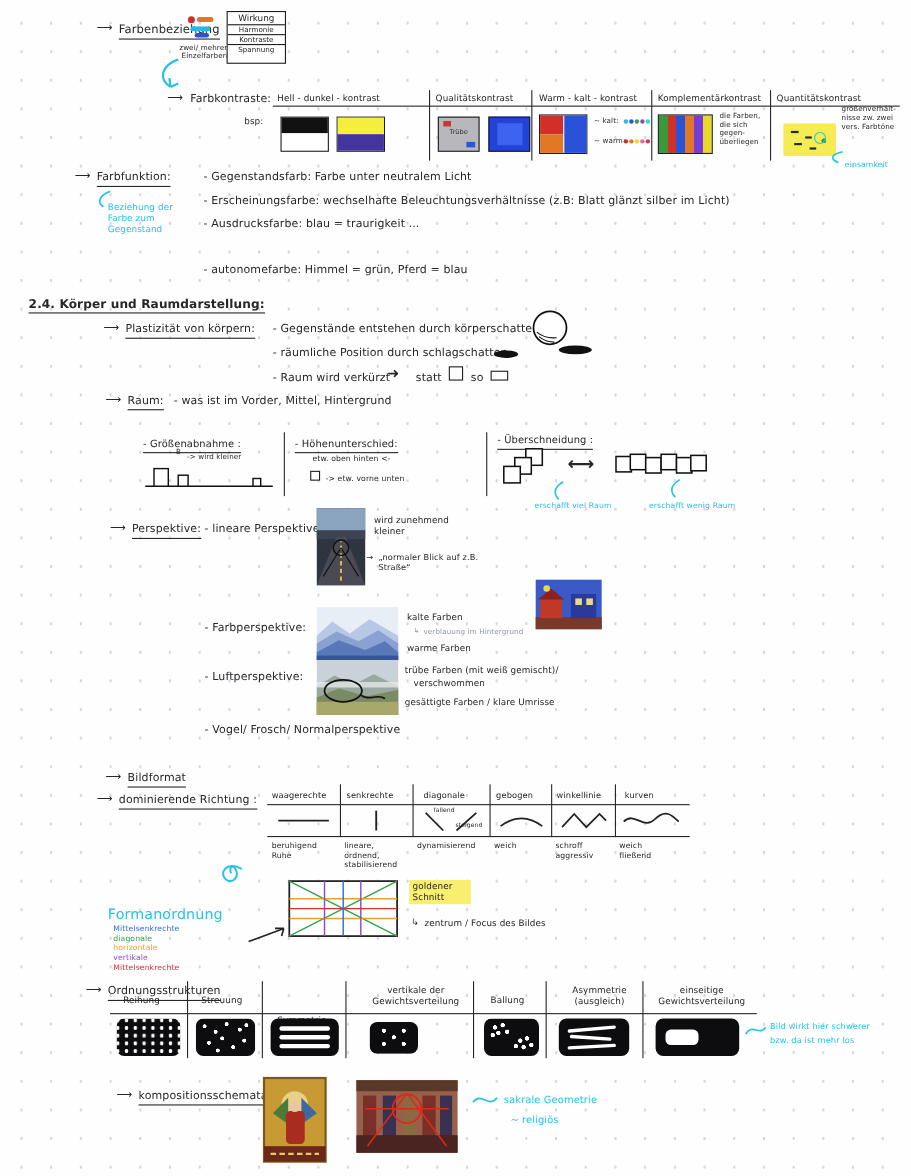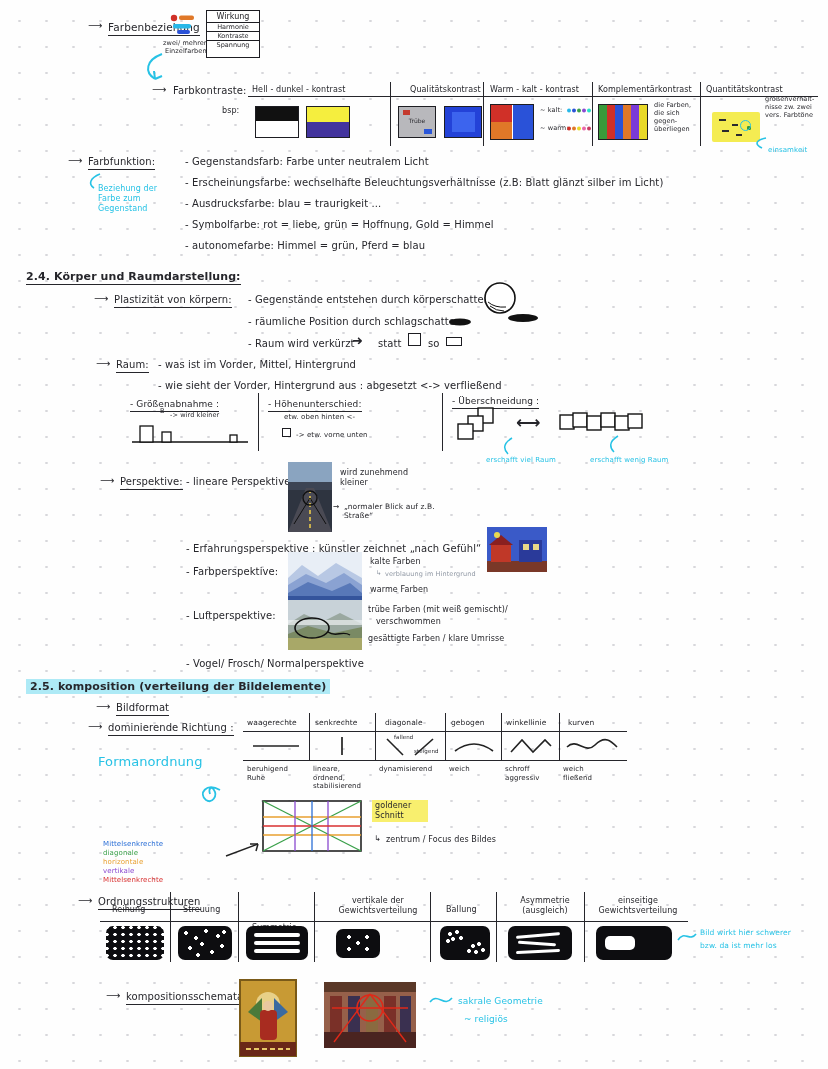--- a/index.html
+++ b/index.html
@@ -95,21 +95,21 @@
 
   <span class="t s8" style="left:252px;top:85px">Hell - dunkel - kontrast</span>
   <div class="bx" style="left:255px;top:106px;width:44px;height:32px">
     <div style="height:45%;background:#111"></div>
   </div>
   <div class="bx" style="left:306px;top:106px;width:44px;height:32px">
     <div style="height:50%;background:#f5ee3e"></div>
     <div style="height:50%;background:#43349e"></div>
   </div>
 
-  <span class="t s8" style="left:410px;top:85px">Qualitätskontrast</span>
+  <span class="t s8" style="left:396px;top:85px">Qualitätskontrast</span>
   <div class="bx" style="left:398px;top:106px;width:38px;height:32px;background:#b8b8bc">
     <div style="position:absolute;left:4px;top:3px;width:7px;height:5px;background:#c43a2e"></div>
     <div style="position:absolute;right:3px;bottom:3px;width:8px;height:5px;background:#2a56d8"></div>
     <span style="position:absolute;left:0;right:0;top:10px;text-align:center;font-size:6px;color:#2e2e33">Trübe</span>
   </div>
   <div class="bx" style="left:444px;top:106px;width:38px;height:32px;background:#2342d8">
     <div style="position:absolute;left:7px;top:5px;width:23px;height:20px;background:#3c64ee"></div>
   </div>
 
   <span class="t s8" style="left:490px;top:85px">Warm - kalt - kontrast</span>
@@ -146,21 +146,20 @@
   <svg class="d" style="left:752px;top:136px" width="16" height="14">
     <path d="M14,2 C4,4 2,8 10,12" stroke="#27c2e5" stroke-width="1.6" fill="none"></path>
   </svg>
   <span class="t s7 c" style="left:768px;top:146px">einsamkeit</span>
 
   <span class="t" style="left:68px;top:155px">⟶</span>
   <span class="t u" style="left:88px;top:156px">Farbfunktion:</span>
   <span class="t" style="left:185px;top:156px">- Gegenstandsfarb: Farbe unter neutralem Licht</span>
   <span class="t" style="left:185px;top:177px">- Erscheinungsfarbe: wechselhafte Beleuchtungsverhältnisse (z.B: Blatt glänzt silber im Licht)</span>
   <span class="t" style="left:185px;top:198px">- Ausdrucksfarbe: blau = traurigkeit ...</span>
-  <span class="t" style="left:185px;top:219px">- Symbolfarbe: rot = liebe, grün = Hoffnung, Gold = Himmel</span>
   <span class="t" style="left:185px;top:240px">- autonomefarbe: Himmel = grün, Pferd = blau</span>
   <svg class="d" style="left:86px;top:172px" width="16" height="18">
     <path d="M14,2 C4,6 2,12 8,16" stroke="#27c2e5" stroke-width="1.6" fill="none"></path>
   </svg>
   <span class="t s8 c w" style="left:98px;top:184px;width:62px">Beziehung der Farbe zum Gegenstand</span>
 
   <span class="t s11 b u" style="left:26px;top:270px">2.4. Körper und Raumdarstellung:</span>
 
   <span class="t" style="left:94px;top:293px">⟶</span>
   <span class="t u" style="left:114px;top:294px">Plastizität von körpern:</span>
@@ -177,21 +176,20 @@
   <span class="t" style="left:248px;top:338px">- Raum wird verkürzt</span>
   <span class="t s13" style="left:352px;top:333px">➜</span>
   <span class="t" style="left:378px;top:338px">statt</span>
   <div class="bx" style="left:408px;top:333px;width:13px;height:13px"></div>
   <span class="t" style="left:428px;top:338px">so</span>
   <div class="bx" style="left:446px;top:337px;width:16px;height:9px"></div>
 
   <span class="t" style="left:96px;top:358px">⟶</span>
   <span class="t u" style="left:116px;top:359px">Raum:</span>
   <span class="t" style="left:158px;top:359px">- was ist im Vorder, Mittel, Hintergrund</span>
-  <span class="t" style="left:158px;top:380px">- wie sieht der Vorder, Hintergrund aus : abgesetzt &lt;-&gt; verfließend</span>
 
   <span class="t s9 u" style="left:130px;top:399px">- Größenabnahme :</span>
   <div class="vl" style="left:258px;top:393px;height:58px"></div>
   <span class="t s9 u" style="left:268px;top:399px">- Höhenunterschied:</span>
   <div class="vl" style="left:442px;top:393px;height:58px"></div>
   <span class="t s9 u" style="left:452px;top:396px">- Überschneidung :</span>
 
   <svg class="d" style="left:128px;top:408px" width="124" height="42">
     <line x1="4" y1="34" x2="120" y2="34" stroke="#111" stroke-width="1.3"></line>
     <rect x="12" y="18" width="13" height="16" fill="#fff" stroke="#111" stroke-width="1.3"></rect>
@@ -238,21 +236,20 @@
     <polygon points="0,70 44,70 26,26 18,26" fill="#4a4a54"></polygon>
     <line x1="22" y1="66" x2="22" y2="30" stroke="#e8c84a" stroke-width="1.6" stroke-dasharray="4 3"></line>
     <circle cx="22" cy="36" r="7" fill="none" stroke="#111" stroke-width="1.4"></circle>
     <line x1="6" y1="62" x2="22" y2="36" stroke="#111" stroke-width="1"></line>
     <line x1="38" y1="62" x2="22" y2="36" stroke="#111" stroke-width="1"></line>
   </svg>
   <span class="t s8 w" style="left:340px;top:468px;width:72px">wird zunehmend kleiner</span>
   <span class="t s75" style="left:333px;top:502px">→</span>
   <span class="t s75 w" style="left:344px;top:502px;width:92px">„normaler Blick auf z.B. Straße“</span>
 
-  <span class="t" style="left:186px;top:543px">- Erfahrungsperspektive : künstler zeichnet „nach Gefühl“</span>
   <svg class="d" style="left:487px;top:527px" width="60" height="45">
     <rect x="0" y="0" width="60" height="45" fill="#3a5ac8"></rect>
     <rect x="0" y="34" width="60" height="11" fill="#7a3828"></rect>
     <rect x="4" y="18" width="20" height="17" fill="#c03828"></rect>
     <polygon points="2,18 14,8 26,18" fill="#8a2020"></polygon>
     <rect x="32" y="13" width="23" height="22" fill="#2a3a9a"></rect>
     <rect x="36" y="17" width="6" height="6" fill="#e8d888"></rect>
     <rect x="46" y="17" width="6" height="6" fill="#e8d888"></rect>
     <circle cx="10" cy="8" r="3" fill="#e8d850"></circle>
   </svg>
@@ -279,21 +276,20 @@
     <rect x="0" y="20" width="74" height="5" fill="#e8ecee" opacity="0.75"></rect>
     <ellipse cx="24" cy="28" rx="17" ry="10" fill="none" stroke="#111" stroke-width="1.6"></ellipse>
     <path d="M40,32 C48,38 54,30 62,35" stroke="#111" stroke-width="1.4" fill="none"></path>
   </svg>
   <span class="t s8" style="left:368px;top:605px">trübe Farben (mit weiß gemischt)/</span>
   <span class="t s8" style="left:376px;top:617px">verschwommen</span>
   <span class="t s8" style="left:368px;top:634px">gesättigte Farben / klare Umrisse</span>
 
   <span class="t" style="left:186px;top:658px">- Vogel/ Frosch/ Normalperspektive</span>
 
-  <span class="t s11 b hlc" style="left:26px;top:679px">2.5. komposition (verteilung der Bildelemente)</span>
   <span class="t" style="left:96px;top:701px">⟶</span>
   <span class="t u" style="left:116px;top:702px">Bildformat</span>
   <span class="t" style="left:88px;top:721px">⟶</span>
   <span class="t u" style="left:108px;top:722px">dominierende Richtung :</span>
 
   <span class="t s75" style="left:247px;top:718px">waagerechte</span>
   <span class="t s75" style="left:315px;top:718px">senkrechte</span>
   <span class="t s75" style="left:385px;top:718px">diagonale</span>
   <span class="t s75" style="left:451px;top:718px">gebogen</span>
   <span class="t s75" style="left:506px;top:718px">winkellinie</span>
@@ -328,21 +324,21 @@
     <path d="M4,12 C14,2 22,20 32,10 S48,6 54,12" stroke="#222" stroke-width="1.6" fill="none"></path>
     </svg>
 
   <span class="t s7 w" style="left:247px;top:765px;width:58px">beruhigend Ruhe</span>
   <span class="t s7 w" style="left:313px;top:765px;width:60px">lineare, ordnend, stabilisierend</span>
   <span class="t s7 w" style="left:379px;top:765px;width:64px">dynamisierend</span>
   <span class="t s7 w" style="left:449px;top:765px;width:50px">weich</span>
   <span class="t s7 w" style="left:505px;top:765px;width:52px">schroff aggressiv</span>
   <span class="t s7 w" style="left:563px;top:765px;width:46px">weich fließend</span>
 
-  <span class="t s13 c" style="left:98px;top:754px">Formanordnung</span>
+  <span class="t s13 c" style="left:98px;top:824px">Formanordnung</span>
   <svg class="d" style="left:196px;top:784px" width="30" height="24">
     <path d="M24,6 C10,-2 2,10 10,16 C16,20 22,12 18,6 C16,2 12,4 14,10" stroke="#27c2e5" stroke-width="1.8" fill="none"></path>
   </svg>
   <svg class="d" style="left:262px;top:800px" width="100" height="52">
     <rect x="1" y="1" width="98" height="50" fill="#fff" stroke="#222" stroke-width="1.6"></rect>
     <line x1="1" y1="1" x2="99" y2="51" stroke="#3aa04a" stroke-width="1.3"></line>
     <line x1="1" y1="51" x2="99" y2="1" stroke="#3aa04a" stroke-width="1.3"></line>
     <line x1="1" y1="17" x2="99" y2="17" stroke="#e8a030" stroke-width="1.3"></line>
     <line x1="1" y1="35" x2="99" y2="35" stroke="#e8a030" stroke-width="1.3"></line>
     <line x1="33" y1="1" x2="33" y2="51" stroke="#8a4ad0" stroke-width="1.3"></line>

